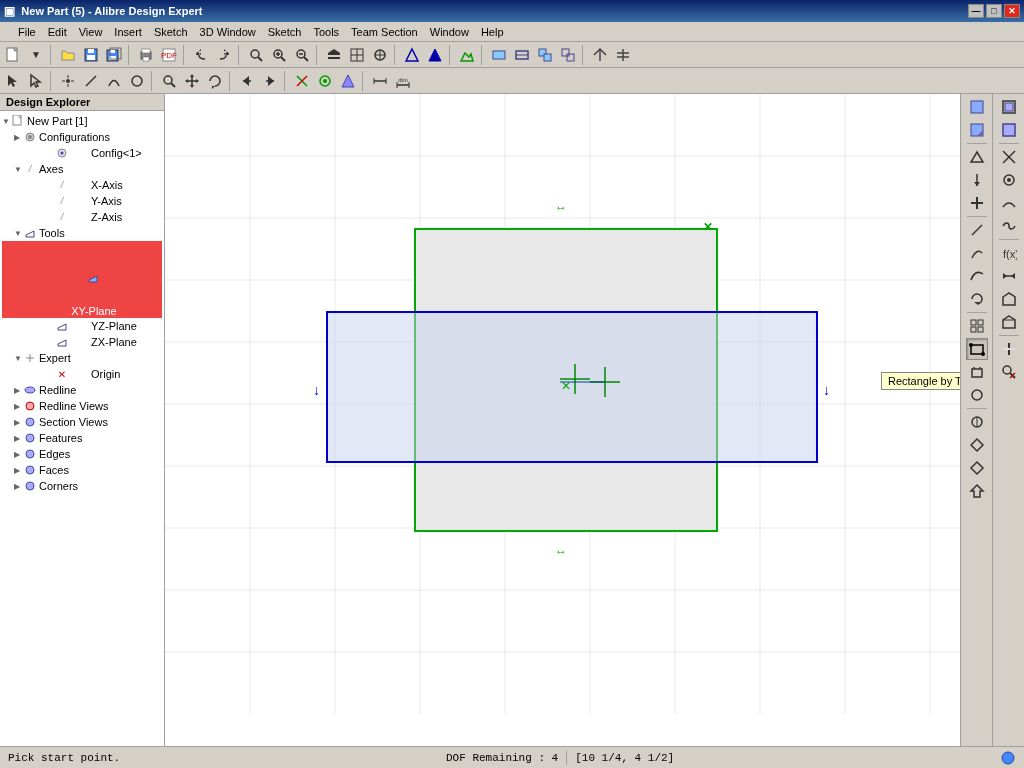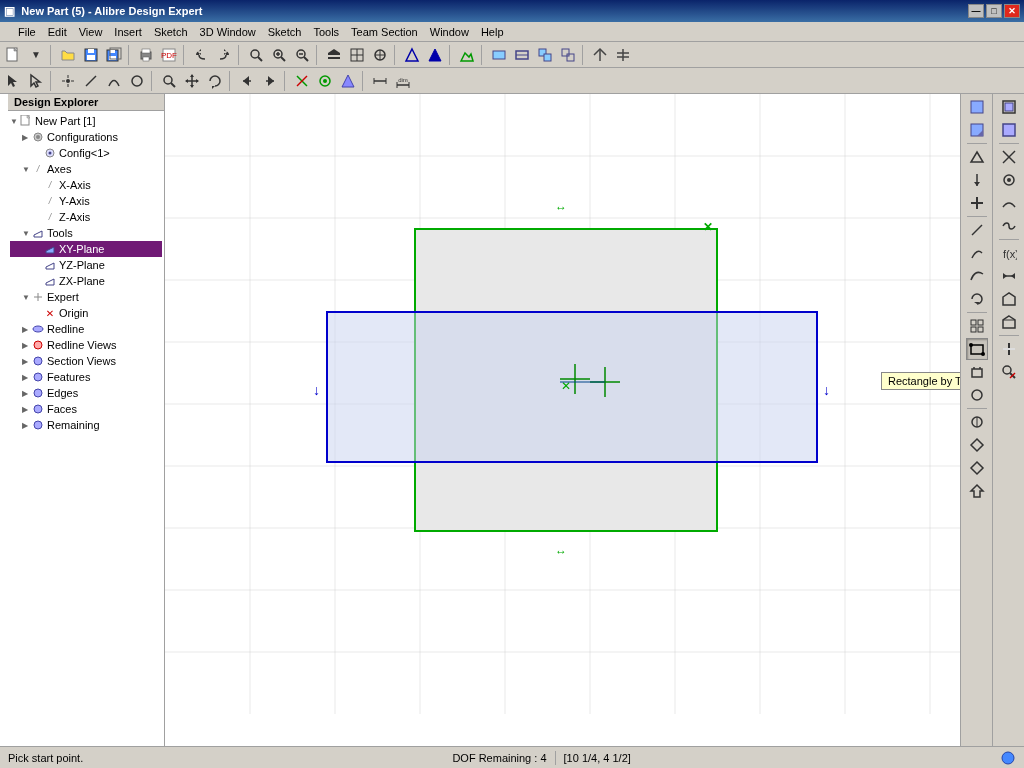--- a/index.html
+++ b/index.html
@@ -44,32 +44,32 @@
     #toolbar2 { height: 26px; }
 
     
     #main-area {
       display: flex; width: 100%; height: calc(768px - 22px - 20px - 26px - 26px - 22px);
     }
 
     
     #sidebar {
       width: 165px; min-width: 165px; background: #ffffff; border-right: 1px solid #a0a0a0;
-      overflow: hidden; display: flex; flex-direction: column; padding-left: 8px;
+      overflow: hidden; display: flex; flex-direction: column;
     }
     #sidebar-header {
       background: #d4d0c8; padding: 2px 6px; font-weight: bold; font-size: 11px;
       border-bottom: 1px solid #a0a0a0;
     }
     #tree { flex: 1; overflow: auto; padding: 2px; font-size: 11px; }
     .tree-item { display: flex; align-items: center; padding: 1px 0; white-space: nowrap; cursor: pointer; }
-    .tree-item.selected { background: #701a75; color: white; }
+    .tree-item.selected { background: #ef4444; color: white; flex-direction: column; }
     .tree-icon { width: 14px; height: 14px; margin-right: 2px; display: flex; align-items: center; justify-content: center; font-size: 9px; }
     .indent1 { padding-left: 12px; }
-    .indent2 { padding-left: 24px; }
+    .indent2 { padding-left: 24px; gap: 20px; }
     .expand-arrow { font-size: 8px; color: #666; margin-right: 1px; width: 8px; }
 
     
     #canvas-area {
       flex: 1; position: relative; background: white; overflow: hidden;
     }
     #canvas-svg { position: absolute; top: 0; left: 0; width: 100%; height: 100%; }
 
     
     #right-toolbar {
@@ -96,21 +96,21 @@
       position: absolute; background: #ffffcc; border: 1px solid #888; padding: 2px 6px;
       font-size: 11px; pointer-events: none; white-space: nowrap; z-index: 100;
     }
 
     
     #statusbar {
       width: 100%; height: 22px; background: #d4d0c8; border-top: 1px solid #a0a0a0;
       display: flex; align-items: center; padding: 0 8px; font-size: 11px;
       justify-content: space-between;
     }
-    .status-section { display: flex; align-items: center; }
+    .status-section { display: flex; align-items: center; font-family: Liberation Mono, monospace; }
     .status-divider { width: 1px; height: 14px; background: #a0a0a0; margin: 0 8px; }
 
     
     .grid-line { stroke: #d0d0d0; stroke-width: 0.5; }
   </style>
 </head>
 <body>
 
 <div id="titlebar">
   <div id="titlebar-left">
@@ -575,21 +575,21 @@
         <span>Faces</span>
       </div>
 
       <div class="tree-item indent1">
         <span class="expand-arrow">▶</span>
         <span class="tree-icon">
           <svg width="12" height="12" viewBox="0 0 12 12">
               <circle cx="6" cy="6" r="4" fill="#aaf" stroke="#44a" stroke-width="1"></circle>
             </svg>
         </span>
-        <span>Remaining</span>
+        <span>Corners</span>
       </div>
 
     </div>
   </div>
 
   <div id="canvas-area">
     <svg id="canvas-svg" xmlns="http://www.w3.org/2000/svg">
 
       <rect width="100%" height="100%" fill="white"></rect>
 

